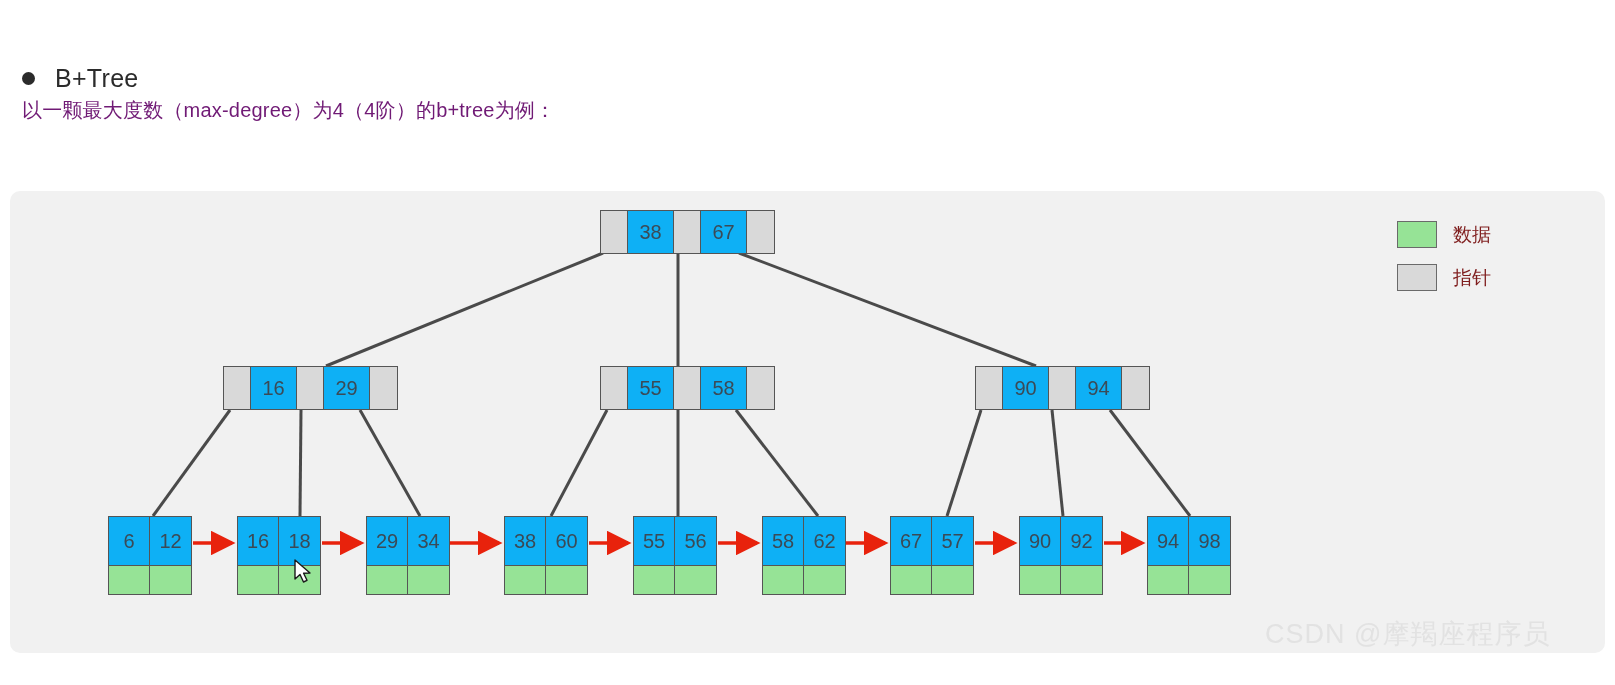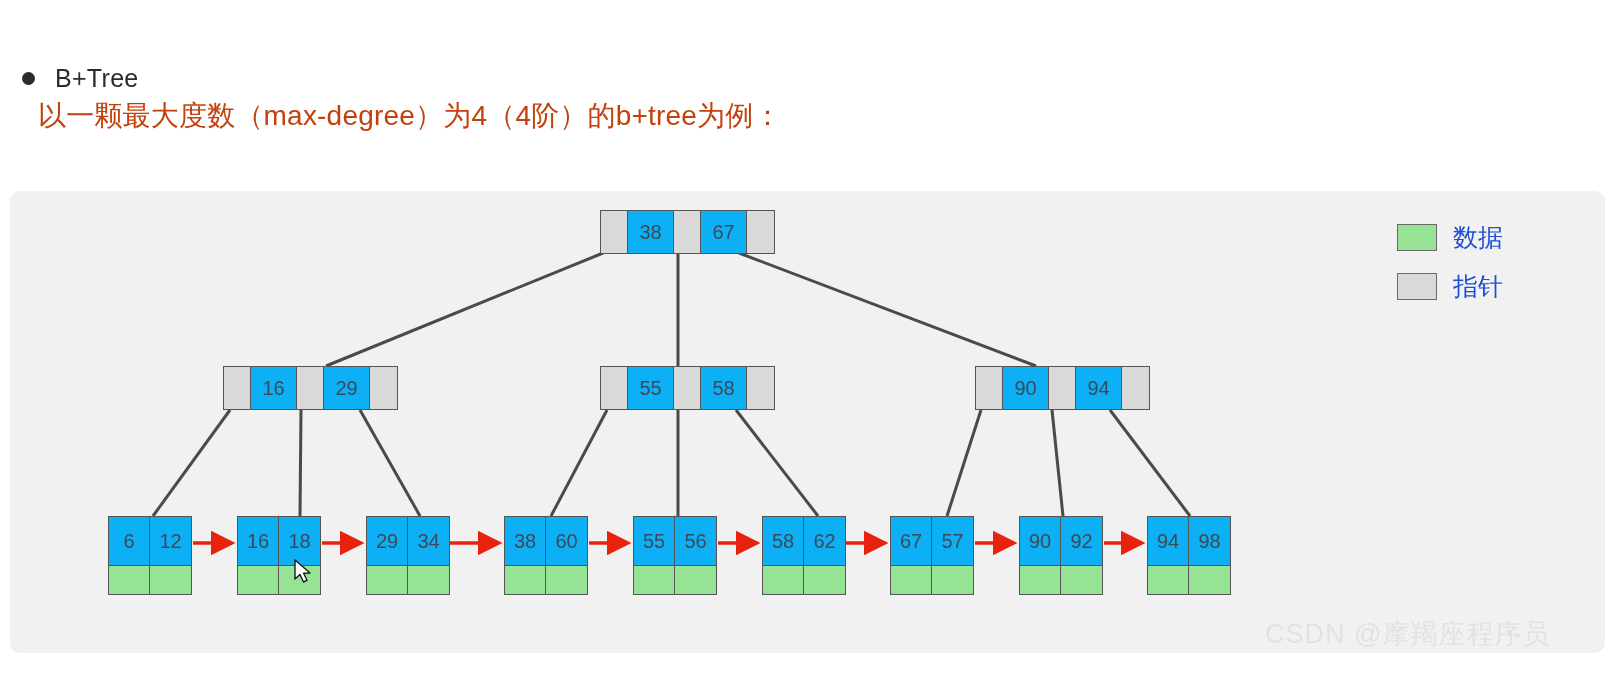--- a/index.html
+++ b/index.html
@@ -35,24 +35,24 @@
     background: #2b2b2b;
   }
   .bullet-title {
     font-size: 25px;
     color: #2b2b2b;
     letter-spacing: 0.3px;
     line-height: 1;
   }
   .subtitle {
     position: absolute;
-    left: 38px;
+    left: 22px;
     top: 97px;
-    font-size: 28px;
-    color: #c2410c;
+    font-size: 20px;
+    color: #701a75;
     letter-spacing: 0.2px;
     white-space: nowrap;
   }
 
   
   .figure-panel {
     position: absolute;
     left: 10px;
     top: 191px;
     width: 1595px;
@@ -146,22 +146,22 @@
   }
   .legend-swatch {
     width: 40px;
     height: 27px;
     border: 1.5px solid #6a6a6a;
     box-sizing: border-box;
   }
   .legend-swatch.data    { background: #96e396; }
   .legend-swatch.pointer { background: #d9d9d9; }
   .legend-label {
-    font-size: 25px;
-    color: #1d4ed8;
+    font-size: 19px;
+    color: #7f1d1d;
     white-space: nowrap;
   }
 
   
   .watermark {
     position: absolute;
     left: 1265px;
     top: 616px;
     font-size: 27px;
     color: #e2e2e2;

